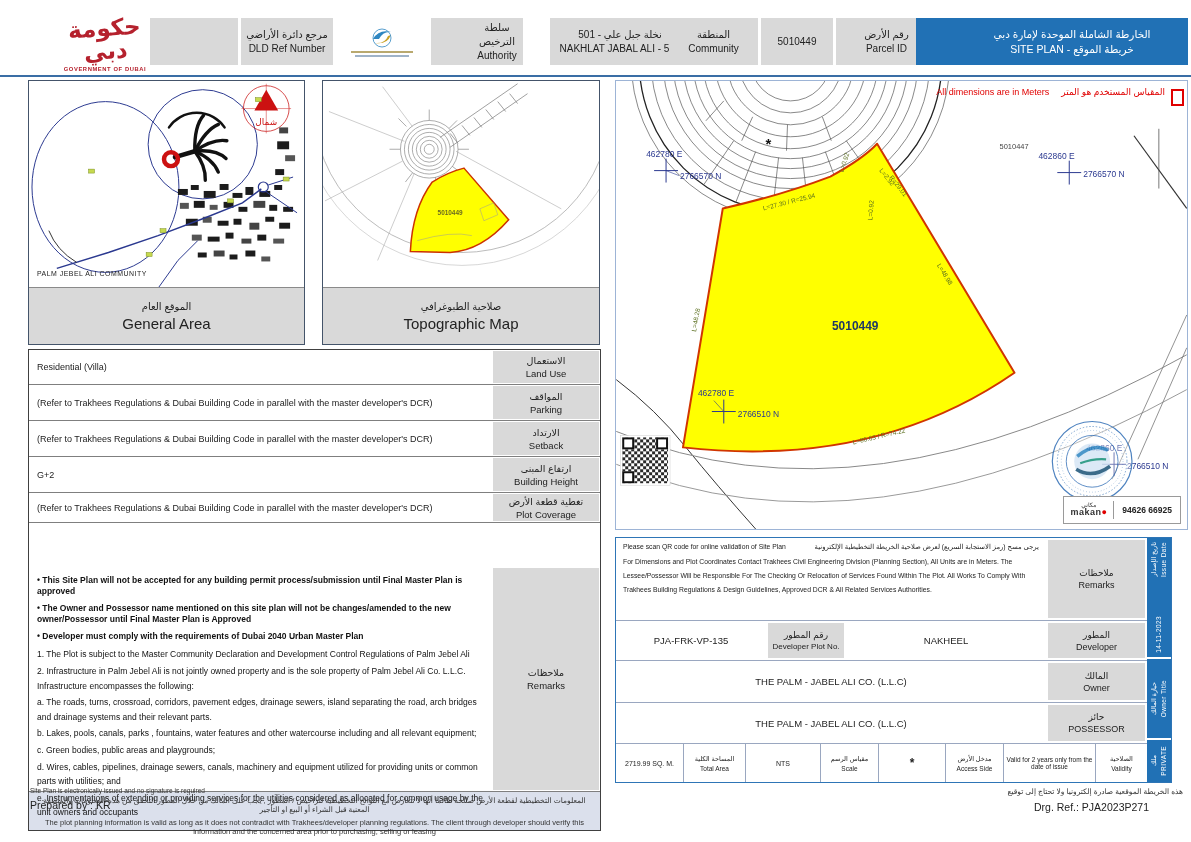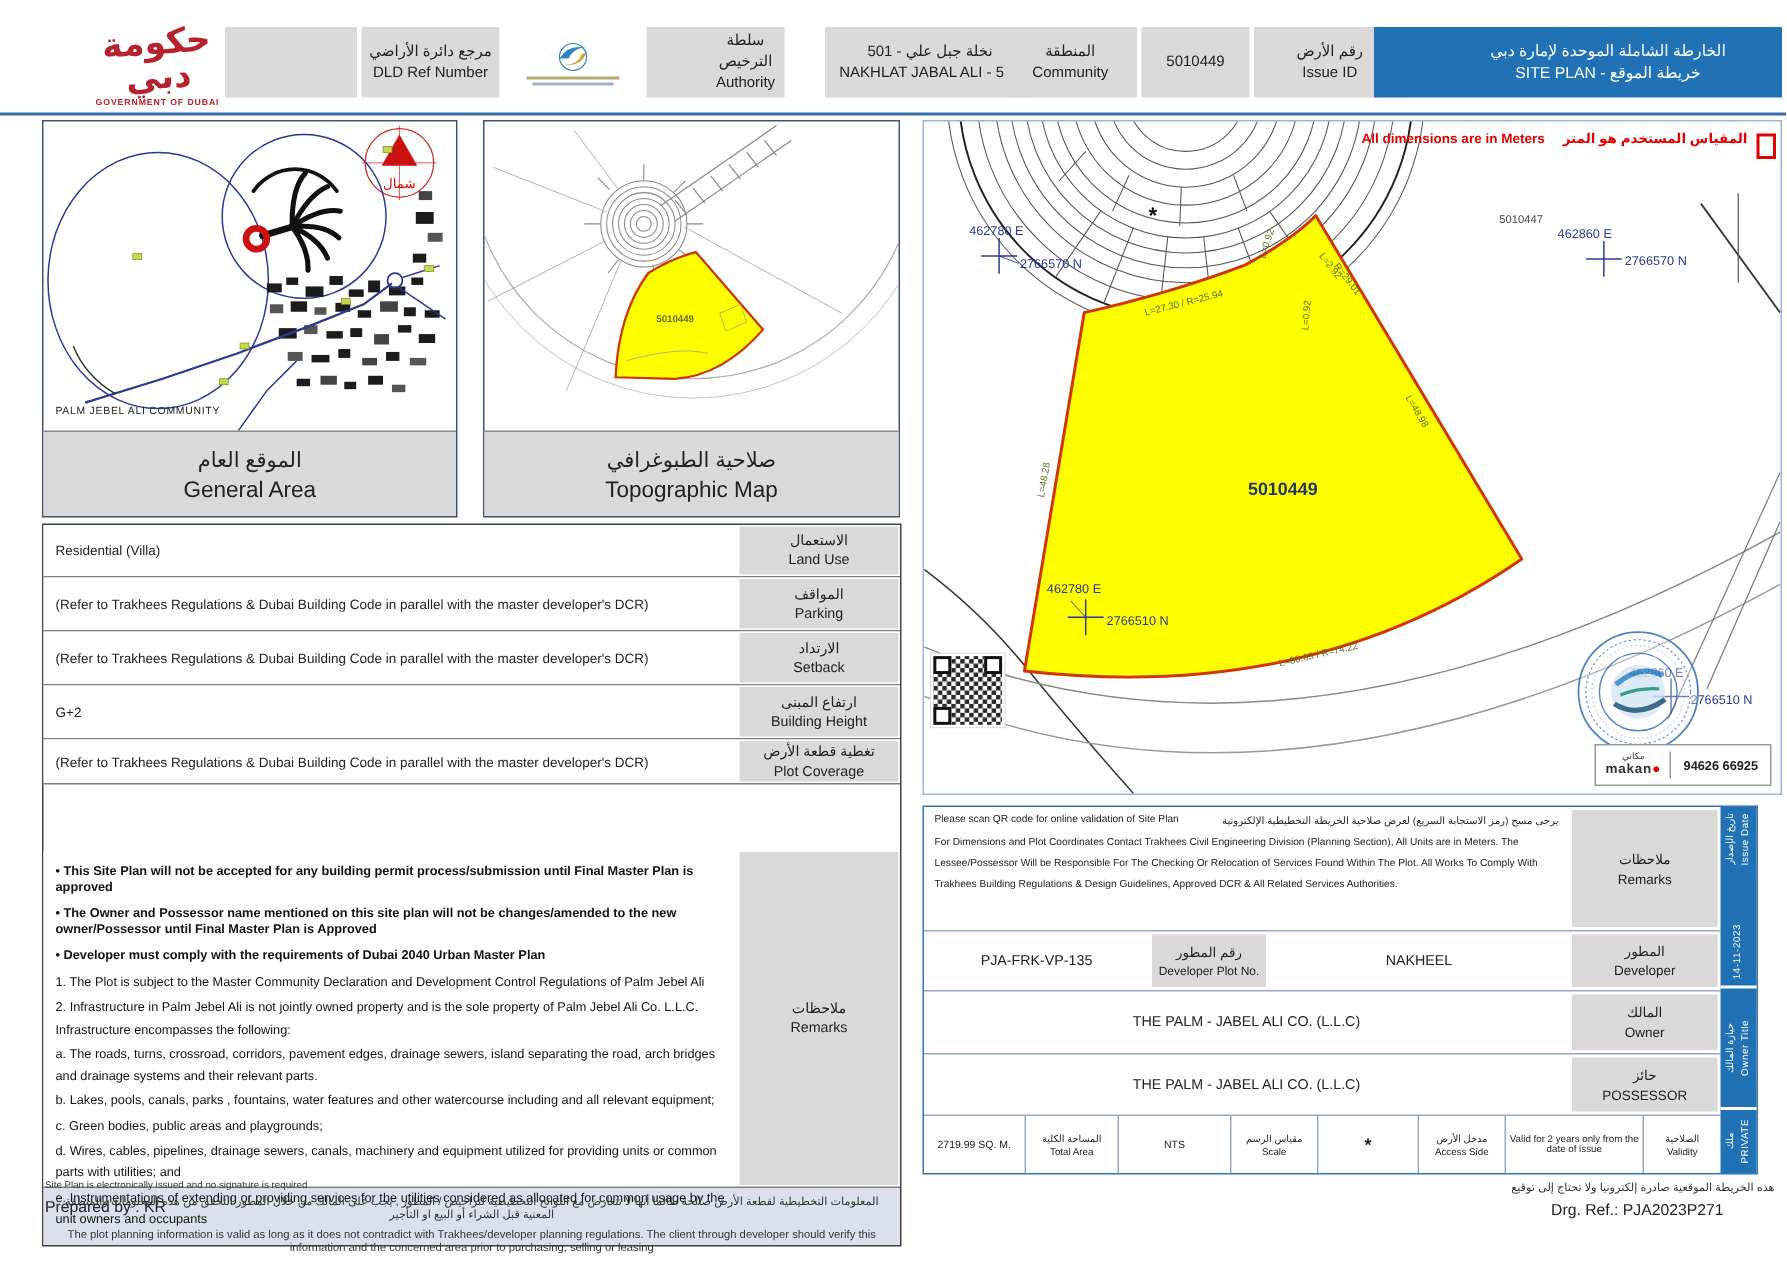--- a/index.html
+++ b/index.html
@@ -15,25 +15,25 @@
   .hcell.blue .ar,.hcell.blue .en{color:#fff;font-size:10.5px;margin-left:40px;}
   .govlogo{position:absolute;left:55px;top:17px;width:100px;text-align:center;}
   .govlogo .cal{font-size:23px;color:#b5212d;font-weight:bold;line-height:1;transform:rotate(-4deg);}
   .govlogo .cap{font-size:5.8px;color:#b5212d;letter-spacing:.6px;font-weight:bold;margin-top:3px;}
   .hline{position:absolute;left:0;top:75px;width:1191px;height:2px;background:#3a6ea5;}
   
   .mapbox{position:absolute;top:80px;height:265px;border:1px solid #44546a;background:#fff;box-sizing:border-box;}
   .mapbox svg{display:block;}
   .mapcap{position:absolute;left:0;right:0;bottom:0;height:56px;background:#d9d9d9;border-top:1px solid #8a8a8a;
            display:flex;flex-direction:column;align-items:center;justify-content:center;gap:3px;}
-  .mapcap .ar{font-size:14px;} .mapcap .en{font-size:15px;}
+  .mapcap .ar{font-size:10px;} .mapcap .en{font-size:15px;}
   
   .planbox{position:absolute;left:615px;top:80px;width:573px;height:450px;border:1px solid #9db4d6;
            background:#fff;box-sizing:border-box;}
-  .plan-note{position:absolute;right:22px;top:6px;display:flex;gap:12px;font-size:9px;font-weight:bold;color:#e00000;}
+  .plan-note{position:absolute;right:22px;top:6px;display:flex;gap:12px;font-size:9px;font-weight:normal;color:#e00000;}
   .redbox{position:absolute;right:3px;top:8px;width:9px;height:13px;border:2px solid #e00000;}
   .makan{position:absolute;right:6px;bottom:5px;border:1px solid #9a9a9a;background:#fff;display:flex;align-items:center;height:26px;}
   .makan .mk-logo{padding:1px 6px;border-right:1px solid #9a9a9a;text-align:center;line-height:1.1;}
   .makan .mk-ar{font-size:6px;color:#333;}
   .makan .mk-en{font-size:9px;font-weight:bold;color:#333;letter-spacing:.5px;}
   .makan .dot{color:#e00000;font-size:9px;}
   .makan .mk-num{padding:0 8px;font-size:8.5px;font-weight:bold;color:#222;}
   
   .ptable{position:absolute;left:28px;top:349px;width:573px;border:1px solid #404040;box-sizing:border-box;background:#fff;}
   .prow{display:flex;border-bottom:1px solid #7f7f7f;background:#fff;}
@@ -109,21 +109,21 @@
   </div>
   <div class="hcell" style="left:669px;width:89px;">
     <div class="ar">المنطقة</div>
     <div class="en">Community</div>
   </div>
   <div class="hcell" style="left:761px;width:72px;">
     <div class="en">5010449</div>
   </div>
   <div class="hcell" style="left:836px;width:101px;">
     <div class="ar">رقم الأرض</div>
-    <div class="en">Issue ID</div>
+    <div class="en">Parcel ID</div>
   </div>
   <div class="hcell blue" style="left:916px;width:272px;">
     <div class="ar">الخارطة الشاملة الموحدة لإمارة دبي</div>
     <div class="en">SITE PLAN - خريطة الموقع</div>
   </div>
   <div class="hline"></div>
 
   <div class="mapbox" style="left:28px;width:277px;">
     <svg width="275" height="208" viewBox="0 0 277 208">
       <ellipse cx="77" cy="106" rx="74" ry="86" fill="none" stroke="#2b3990" stroke-width="1"></ellipse>

